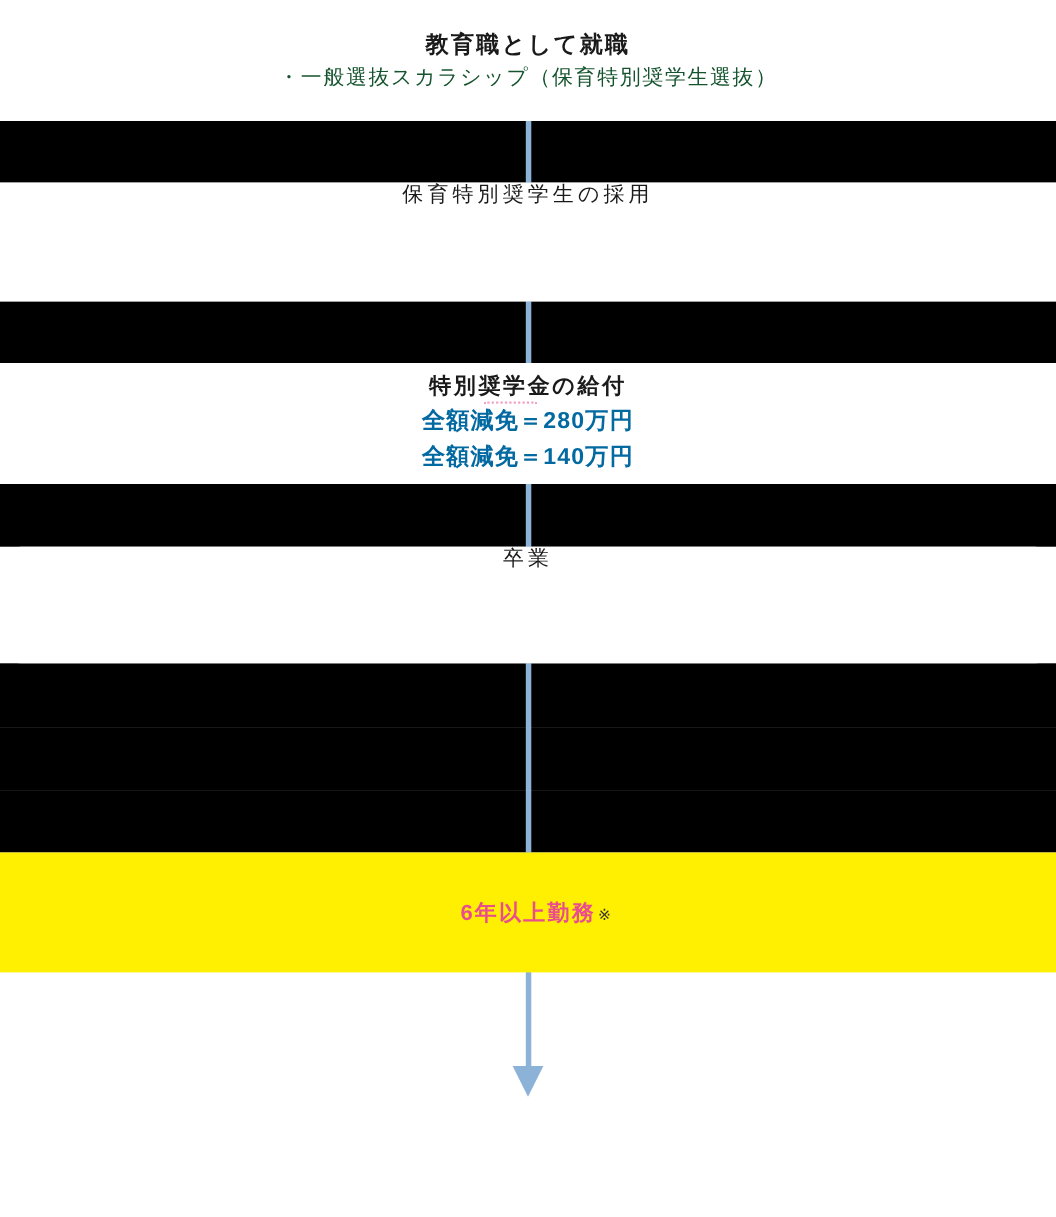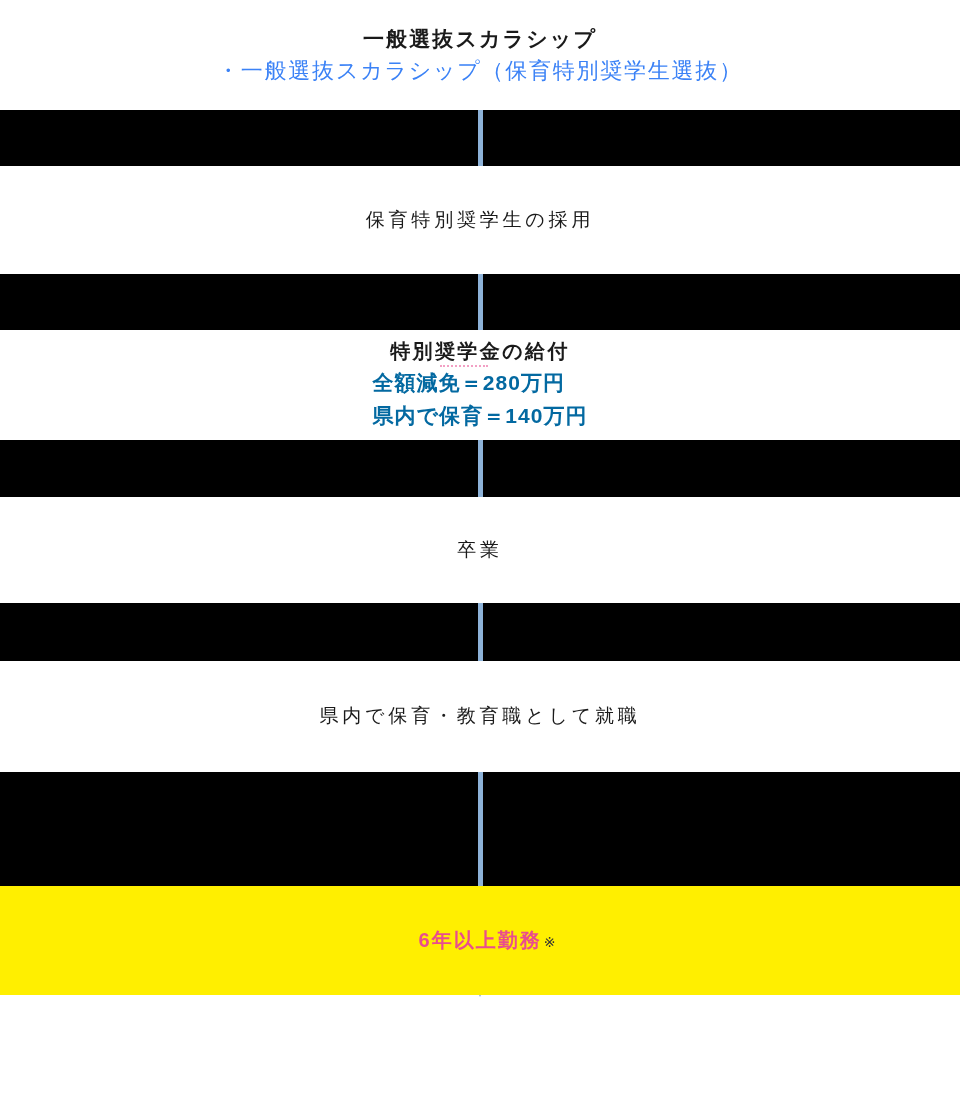--- a/index.html
+++ b/index.html
@@ -22,21 +22,20 @@
     box-sizing: border-box;
   }
   .bar {
     background: #000000;
     z-index: 0;
   }
   .white {
     background: #ffffff;
     z-index: 2;
     display: flex;
-    align-items: center;
     justify-content: center;
   }
   .yellow {
     background: #ffef00;
     z-index: 2;
     display: flex;
     align-items: center;
     justify-content: center;
     padding-left: 14px;
   }
@@ -72,22 +71,22 @@
     background: #ffffff;
   }
   .flow-title {
     font-size: 21px;
     font-weight: bold;
     color: #1a1a1a;
     letter-spacing: 0.1em;
     line-height: 1.2;
   }
   .flow-subtitle {
-    font-size: 22px;
-    color: #3b82f6;
+    font-size: 19px;
+    color: #14532d;
     letter-spacing: 0.08em;
     line-height: 1.2;
   }
   .step-label {
     font-size: 19px;
     color: #1a1a1a;
     letter-spacing: 0.2em;
     line-height: 1.3;
   }
   
@@ -147,54 +146,51 @@
 </style>
 </head>
 <body>
 
 <div class="page">
 
   <div class="flow-line"></div>
   <div class="flow-arrowhead"></div>
 
   <div class="sec sec-top" style="height:110px;">
-    <div class="flow-title">一般選抜スカラシップ</div>
+    <div class="flow-title">教育職として就職</div>
     <div class="flow-subtitle">・一般選抜スカラシップ（保育特別奨学生選抜）</div>
   </div>
 
   <div class="sec bar" style="height:56px;"></div>
 
   <div class="sec white" style="height:108px;">
     <div class="step-label">保育特別奨学生の採用</div>
   </div>
 
   <div class="sec bar" style="height:56px;"></div>
 
   <div class="sec white grant-row" style="height:110px;">
     <div class="grant-left">
       <div class="grant-label">特別奨学金の給付</div>
     </div>
     <div class="dotted-connector"></div>
     <div class="grant-amounts">
       <div class="amount-line">全額減免＝280万円</div>
-      <div class="amount-line">県内で保育＝140万円</div>
+      <div class="amount-line">全額減免＝140万円</div>
     </div>
   </div>
 
   <div class="sec bar" style="height:57px;"></div>
 
   <div class="sec white" style="height:106px;border-radius:19px;">
     <div class="step-label">卒業</div>
   </div>
 
   <div class="sec bar" style="height:58px;"></div>
 
-  <div class="sec white" style="height:111px;">
-    <div class="step-label">県内で保育・教育職として就職</div>
-  </div>
 
   <div class="sec bar" style="height:58px;"></div>
 
 
   <div class="sec bar" style="height:56px;"></div>
 
   <div class="sec yellow" style="height:109px;">
     <div class="service-label">
       <span>6年以上勤務</span><span class="service-note">※</span>
     </div>

